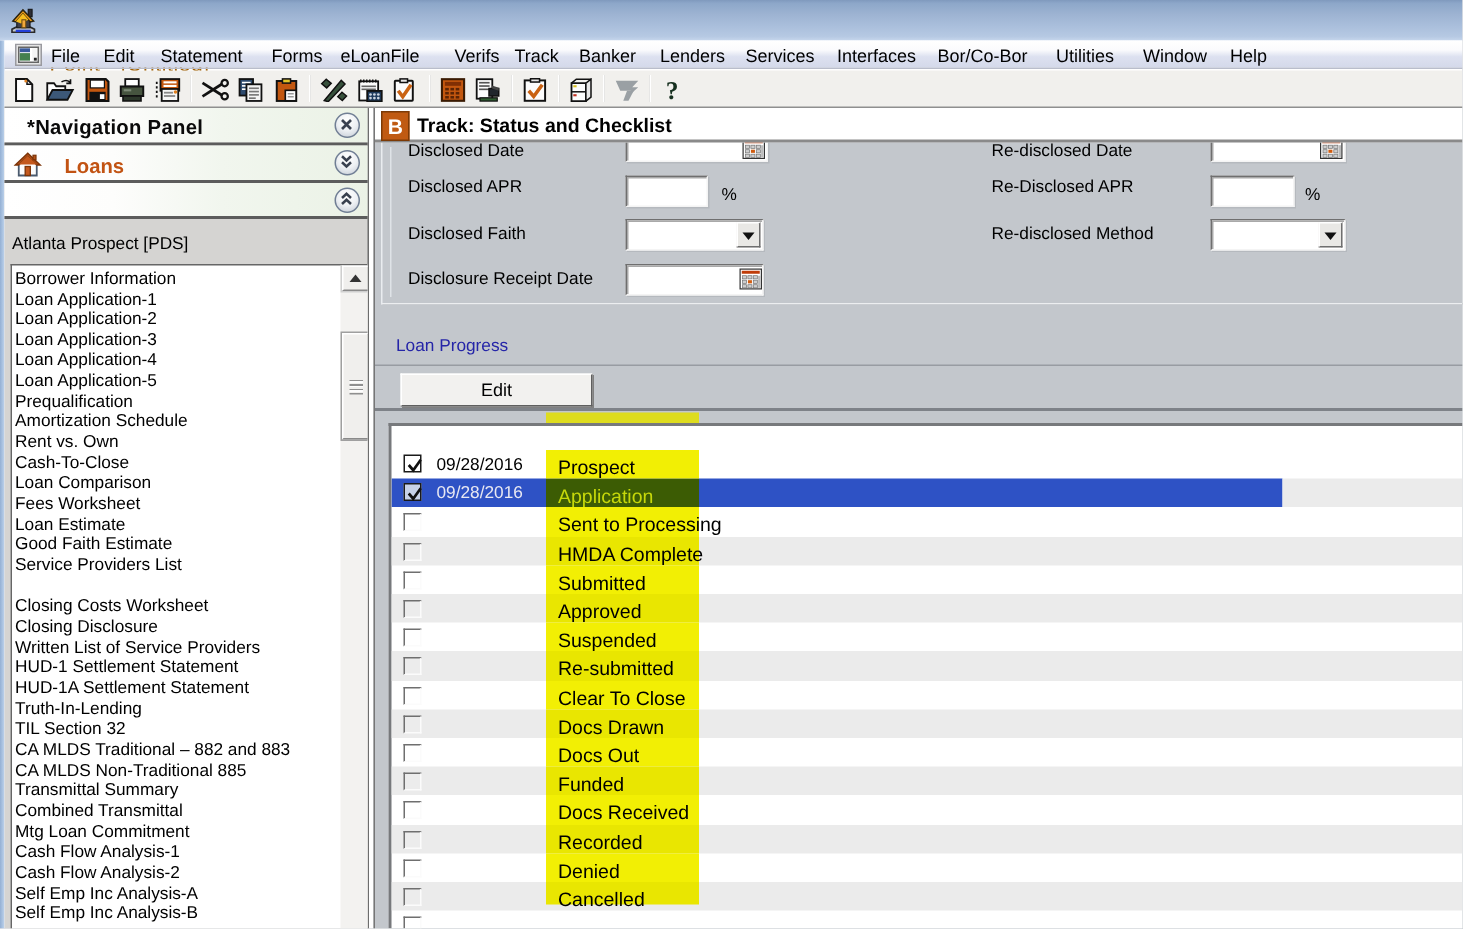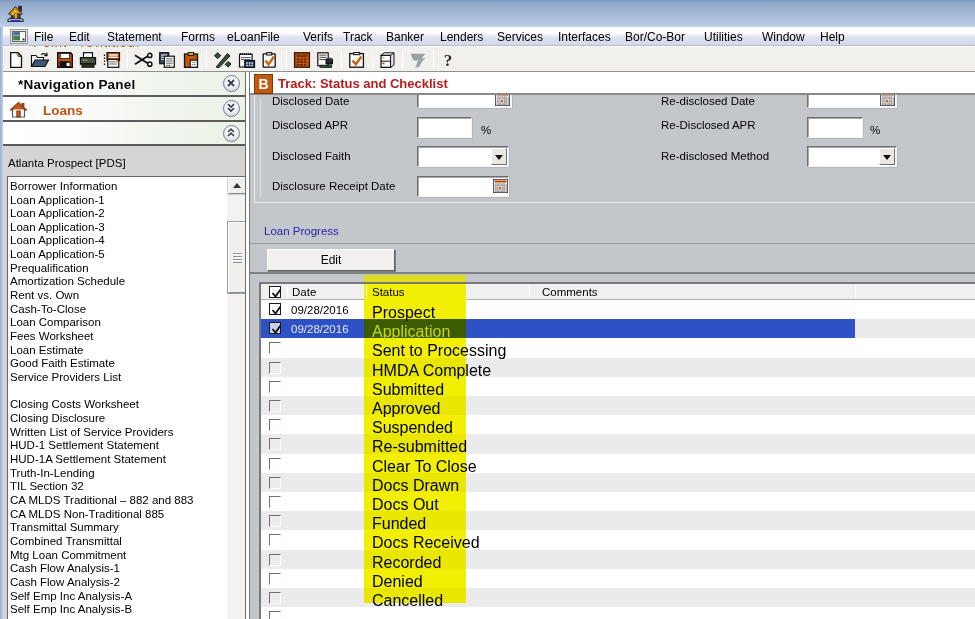--- a/index.html
+++ b/index.html
@@ -52,21 +52,21 @@
     border:1px solid #fff; border-right-color:#8a8a8a; border-bottom-color:#8a8a8a; box-shadow:0 0 0 1px #cfcfcf; }
   #sbup:after { content:""; position:absolute; left:4px; top:5px; border:4px solid transparent; border-bottom:5px solid #333; border-top:none; }
   #sthumb { position:absolute; left:1px; top:45px; width:18px; height:71px; background:#f0efed;
     border:1px solid #fff; border-right-color:#8a8a8a; border-bottom-color:#8a8a8a; box-shadow:0 0 0 1px #9f9f9f; }
   #sgrip { position:absolute; left:4px; top:30px; width:9px; height:10px;
     background:repeating-linear-gradient(to bottom,#8f8f8f 0 1px,#fdfdfd 1px 2px,transparent 2px 3px); }
 
   
   #rightpanel { left:249px; top:72px; width:726px; height:547px; background:#c3c7cc; border-left:1px solid #767676; overflow:hidden; }
   #rphead { position:absolute; left:0; top:0; width:726px; height:23px; background:#fff; border-bottom:2px solid #8a8a8a; z-index:4; }
-  #btitle { position:absolute; left:28px; top:4px; font-size:13px; font-weight:bold; color:#b91c1c; z-index:6; }
+  #btitle { position:absolute; left:28px; top:4px; font-size:13px; font-weight:bold; color:#000000; z-index:6; }
   #bbadge { position:absolute; left:4px; top:2px; width:19px; height:20px; background:#c05a12; border:1px solid #7c3a06;
     color:#fff; font-weight:bold; font-size:14px; text-align:center; line-height:18px; z-index:6; }
 
   .flabel { position:absolute; font-size:11.5px; color:#000; z-index:2; }
   .tinput { position:absolute; background:#fff; border-top:1.5px solid #6f6f6f; border-left:1.5px solid #6f6f6f;
     border-bottom:1.5px solid #f4f4f4; border-right:1.5px solid #f4f4f4; box-shadow:inset 1px 1px 0 #a9a9a9, 1px 1px 0 #b5b9be; z-index:1; }
   .calbtn { position:absolute; width:15px; height:14px; z-index:2; }
   .cmbbtn { position:absolute; width:16px; height:17px; background:#e9e8e5; z-index:2;
     border:1px solid #fff; border-right-color:#6f6f6f; border-bottom-color:#6f6f6f; }
   .cmbbtn:after { content:""; position:absolute; left:3px; top:6px; border:4px solid transparent; border-top:5px solid #111; border-bottom:none; }
@@ -86,21 +86,21 @@
   #thead { position:absolute; left:0; top:0; width:715px; height:16px; background:#f0f0f0; border-bottom:1px solid #b2b2b2; }
   .hsep { position:absolute; top:1px; width:1px; height:14px; background:#bdbdbd; border-right:1px solid #fdfdfd; }
   .hlbl { position:absolute; top:2px; font-size:11.5px; color:#000; z-index:3; }
   .trow { position:absolute; left:0; width:715px; height:19.2px; }
   .cb { position:absolute; left:8px; top:4px; width:12px; height:12px; background:#fff;
     border-top:1.5px solid #6f6f6f; border-left:1.5px solid #6f6f6f; border-bottom:1.5px solid #fbfbfb; border-right:1.5px solid #fbfbfb; }
   .gray .cb { background:#ececec; }
   .cbc { position:absolute; left:8px; width:12px; height:12px; background:#fff; border:1.4px solid #1a1a1a; }
   .cbc svg { position:absolute; left:0; top:0; }
   .dt { position:absolute; left:30px; top:4px; font-size:11.5px; color:#000; }
-  .st { position:absolute; left:111px; top:4px; font-size:16px; color:#000; z-index:3; }
+  .st { position:absolute; left:111px; top:4px; font-size:13px; color:#000; z-index:3; }
   .ycell { position:absolute; left:103px; top:0; width:102px; height:19.2px; background:#f2ef04; }
   .gray { background:#ebebeb; }
   .gray .ycell { background:#e9e601; }
 </style>
 </head>
 <body>
 <div class="abs" id="titlebar"></div>
 <svg class="abs" id="titleicon" style="left:6px;top:3px" width="19" height="20" viewBox="0 0 19 20">
   <path d="M2 16.5 Q9.5 11.5 17 16.5 L17 18.5 L2 18.5 Z" fill="#c2c7ce" stroke="#2a2a2a" stroke-width="1.1"></path>
   <rect x="4.5" y="16.8" width="10" height="1.6" fill="#2440d8"></rect>
@@ -417,35 +417,20 @@
   </div>
   <div id="groove1"></div>
   <div style="position:absolute;left:4px;top:21px;width:1px;height:110px;background:#e9ecef"></div>
   <div style="position:absolute;left:10px;top:26px;width:1px;height:100px;background:#dfe3e7"></div>
   <div id="loanprog">Loan Progress</div>
   <div id="editbar">
       <div id="editbtn">Edit</div>
     </div>
   <div id="ystrip"></div>
   <div id="tbl">
-    <div id="thead">
-      <span class="cbc" style="top:1.5px">
-          <svg width="13" height="13" viewBox="0 0 13 13">
-            <path d="M2.5 6 L5.5 9.5 L10.5 2.5" fill="none" stroke="#111" stroke-width="1.8"></path>
-          </svg>
-        </span>
-      <div class="ycell" style="height:16px"></div>
-      <span class="hlbl" style="left:31px">Date</span>
-      <span class="hlbl" style="left:111px">Status</span>
-      <span class="hlbl" style="left:281px">Comments</span>
-      <div class="hsep" style="left:26px"></div>
-      <div class="hsep" style="left:105px"></div>
-      <div class="hsep" style="left:268px"></div>
-      <div class="hsep" style="left:594px"></div>
-    </div>
     <div class="trow" style="top:16.0px">
         <div class="ycell" style="z-index:1"></div>
         <span class="cbc" style="top:3px">
           <svg width="13" height="13" viewBox="0 0 13 13">
             <path d="M2.5 6 L5.5 9.5 L10.5 2.5" fill="none" stroke="#111" stroke-width="1.8"></path>
           </svg>
         </span>
         <span class="dt">09/28/2016</span>
         <span class="st">Prospect</span>
       </div>

